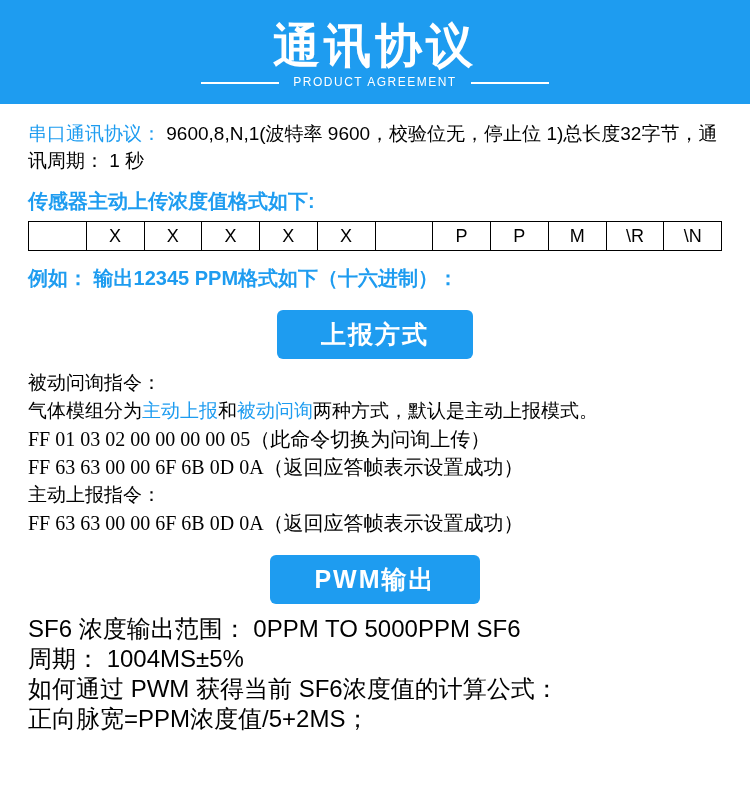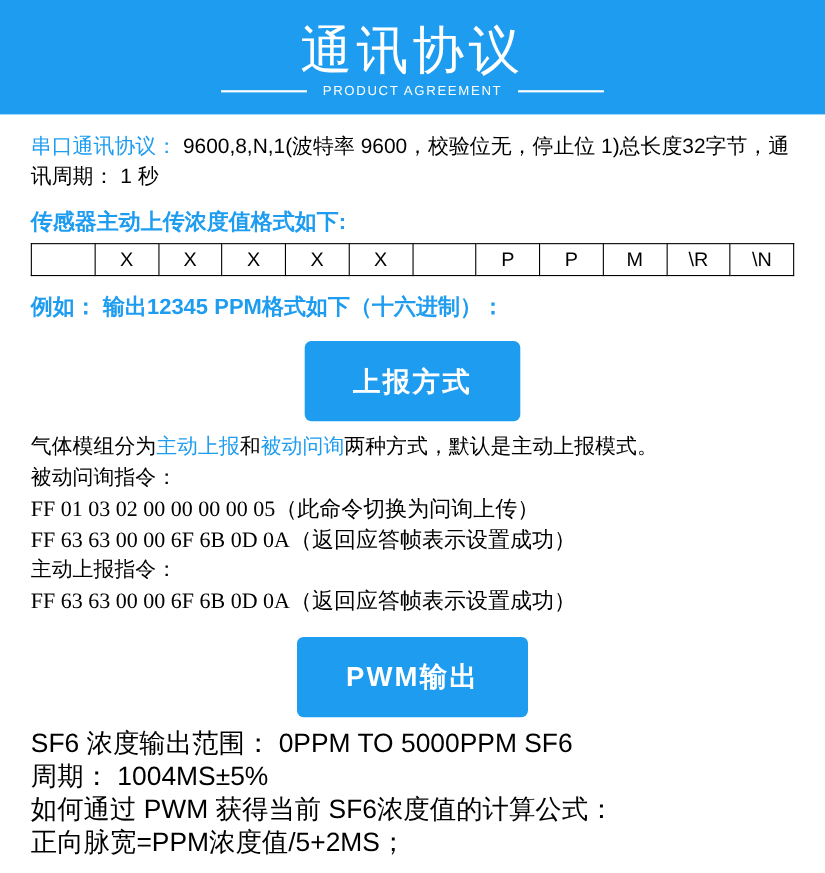--- a/index.html
+++ b/index.html
@@ -23,21 +23,21 @@
   .banner {
     background: #1e9cf0;
     height: 104px;
     width: 750px;
     position: relative;
     text-align: center;
   }
   .banner-title {
     color: #ffffff;
     font-size: 47px;
-    font-weight: normal;
+    font-weight: bold;
     letter-spacing: 4px;
     line-height: 1;
     padding-top: 22px;
   }
   .banner-sub {
     color: #ffffff;
     font-size: 12px;
     letter-spacing: 1.5px;
     margin-top: 6px;
     display: inline-block;
@@ -109,21 +109,21 @@
   .pill-wrap {
     text-align: center;
     margin: 18px 0 10px 0;
   }
   .pill {
     display: inline-block;
     background: #1e9cf0;
     color: #ffffff;
     font-size: 25px;
     font-weight: bold;
-    padding: 20px 44px;
+    padding: 8px 44px;
     border-radius: 6px;
     letter-spacing: 2px;
   }
   .mono-line {
     font-size: 20px;
     line-height: 28px;
     font-family: "Liberation Serif", serif;
   }
   .txt-line {
     font-size: 19px;
@@ -173,25 +173,25 @@
 
     <div class="heading-blue">
       <span>例如：</span><span> 输出12345 PPM格式如下（十六进制）：</span>
     </div>
 
 
     <div class="pill-wrap">
       <span class="pill">上报方式</span>
     </div>
 
+    <div class="txt-line">被动问询指令：</div>
+
     <div class="txt-line">
       <span>气体模组分为</span><span class="blue">主动上报</span><span>和</span><span class="blue">被动问询</span><span>两种方式，默认是主动上报模式。</span>
     </div>
-
-    <div class="txt-line">被动问询指令：</div>
     <div class="mono-line">FF 01 03 02 00 00 00 00 05（此命令切换为问询上传）</div>
     <div class="mono-line">FF 63 63 00 00 6F 6B 0D 0A（返回应答帧表示设置成功）</div>
     <div class="txt-line">主动上报指令：</div>
     <div class="mono-line">FF 63 63 00 00 6F 6B 0D 0A（返回应答帧表示设置成功）</div>
 
     <div class="pill-wrap">
       <span class="pill">PWM输出</span>
     </div>
 
     <div class="pwm-line">SF6 浓度输出范围： 0PPM TO 5000PPM SF6</div>

